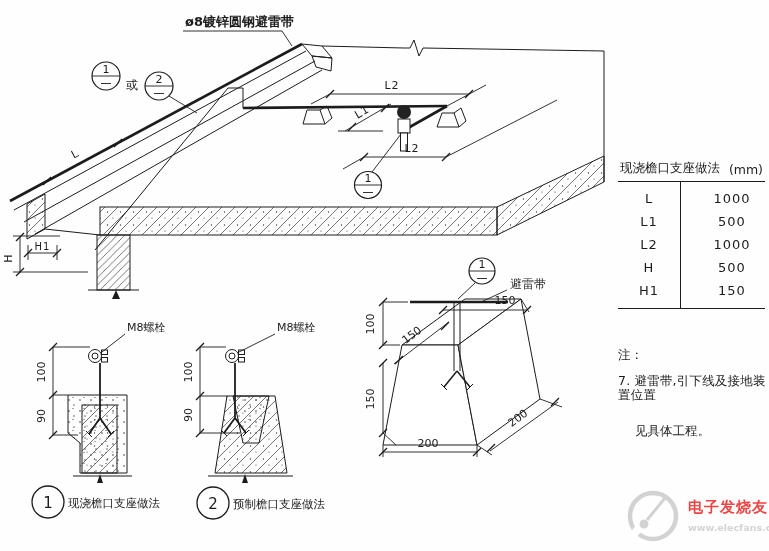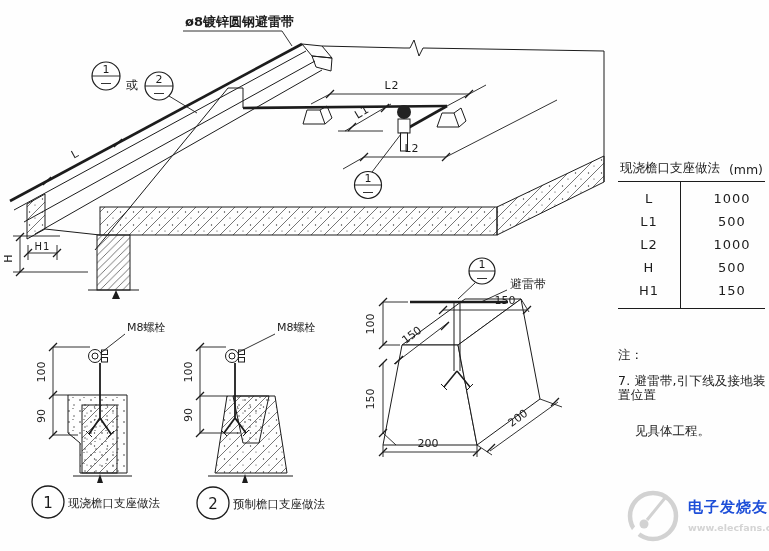--- a/index.html
+++ b/index.html
@@ -24,21 +24,21 @@
   
   .notes{position:absolute;left:618px;top:348px;width:152px;font-size:12.5px;line-height:1.1;}
   .notes .nh{margin-bottom:12px;}
   .notes .nl1{margin-bottom:8px;letter-spacing:0.2px;}
   .notes .nl2{margin-left:17px;margin-top:23px;}
 
   
   .watermark{position:absolute;left:624px;top:484px;width:146px;height:67px;}
   .wm-logo{position:absolute;left:0;top:2px;}
   .wm-brand{position:absolute;left:64px;top:14px;font-size:15px;font-weight:bold;
-            color:#1d4ed8;letter-spacing:1px;white-space:nowrap;}
+            color:#ef4444;letter-spacing:1px;white-space:nowrap;}
   .wm-url{position:absolute;left:64px;top:38px;font-size:9.5px;color:#d4d4d4;
           font-weight:bold;white-space:nowrap;}
 </style>
 </head>
 <body>
 
 <div id="canvas">
 
 <svg width="769" height="551" viewBox="0 0 769 551">
   <defs>

